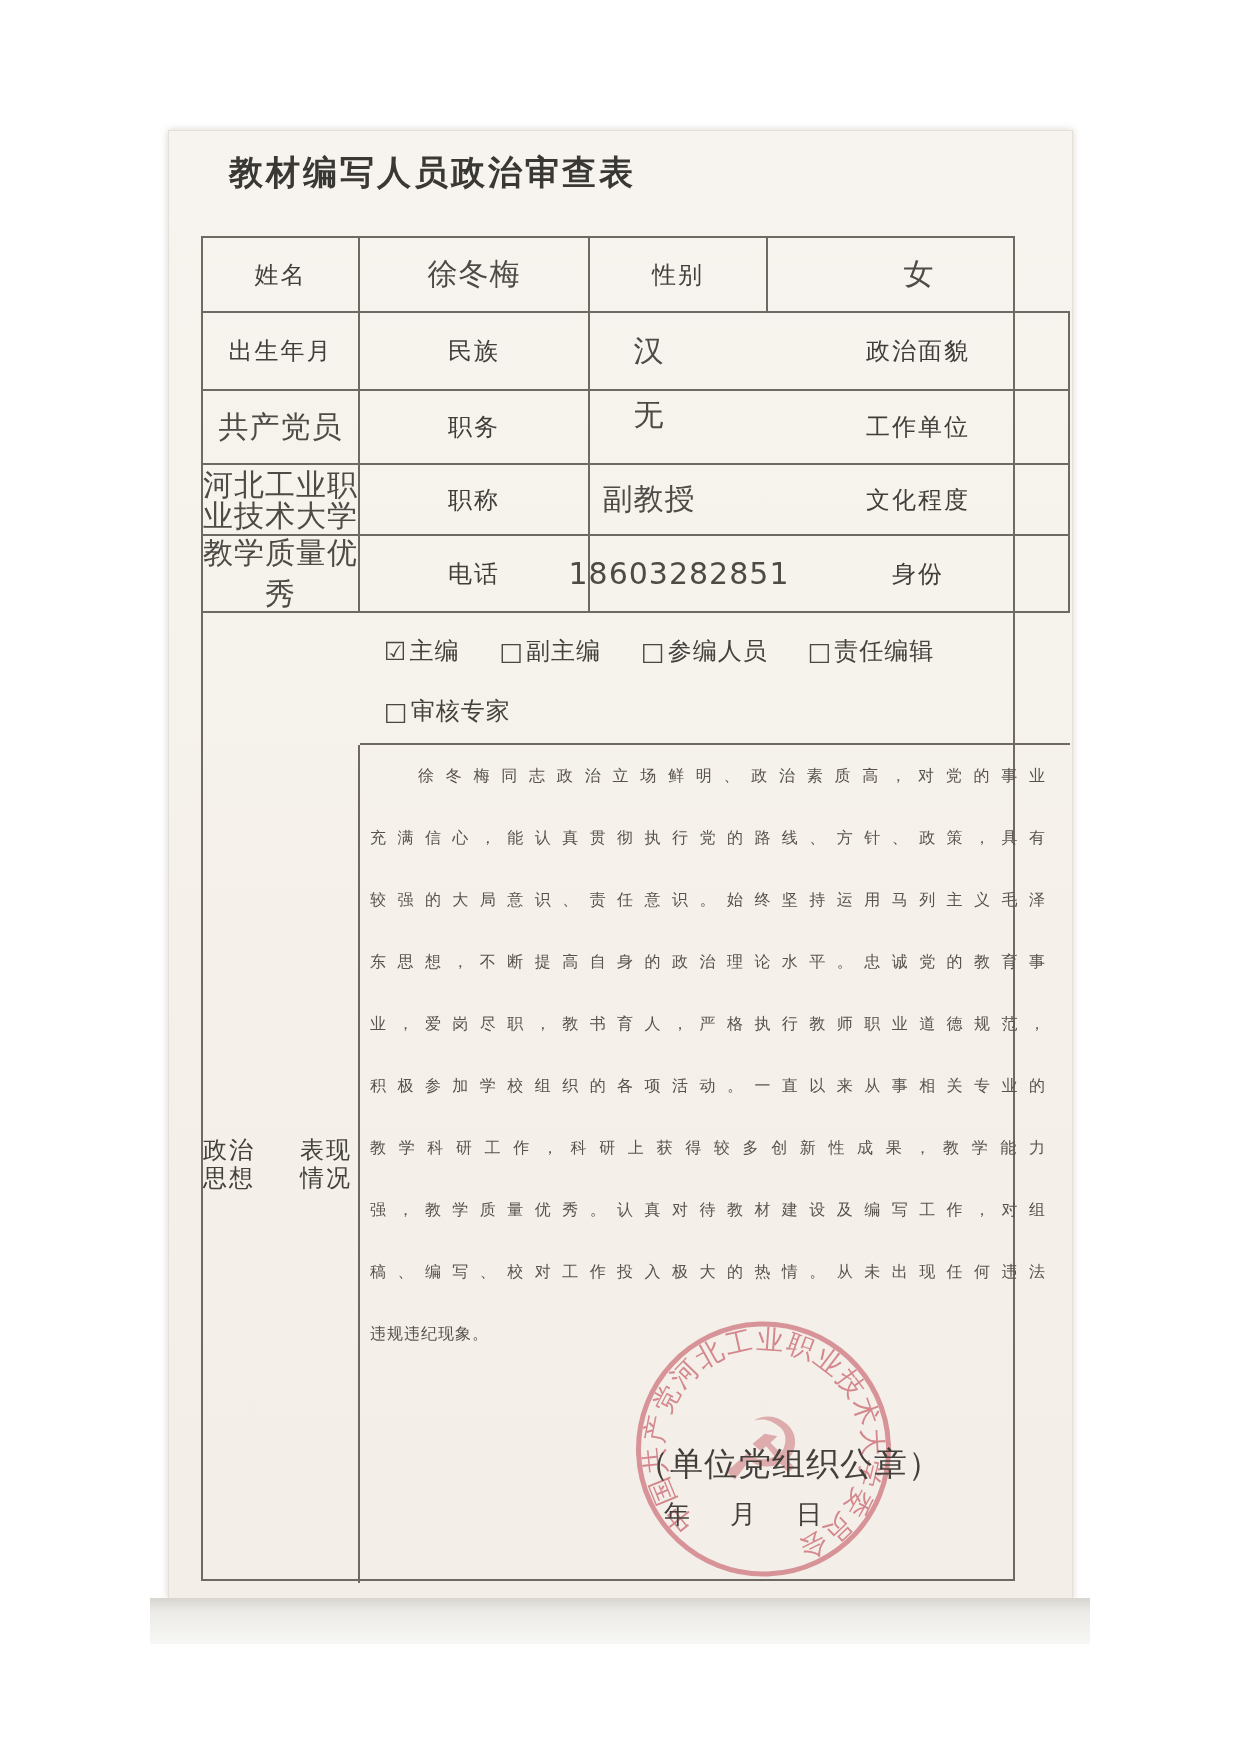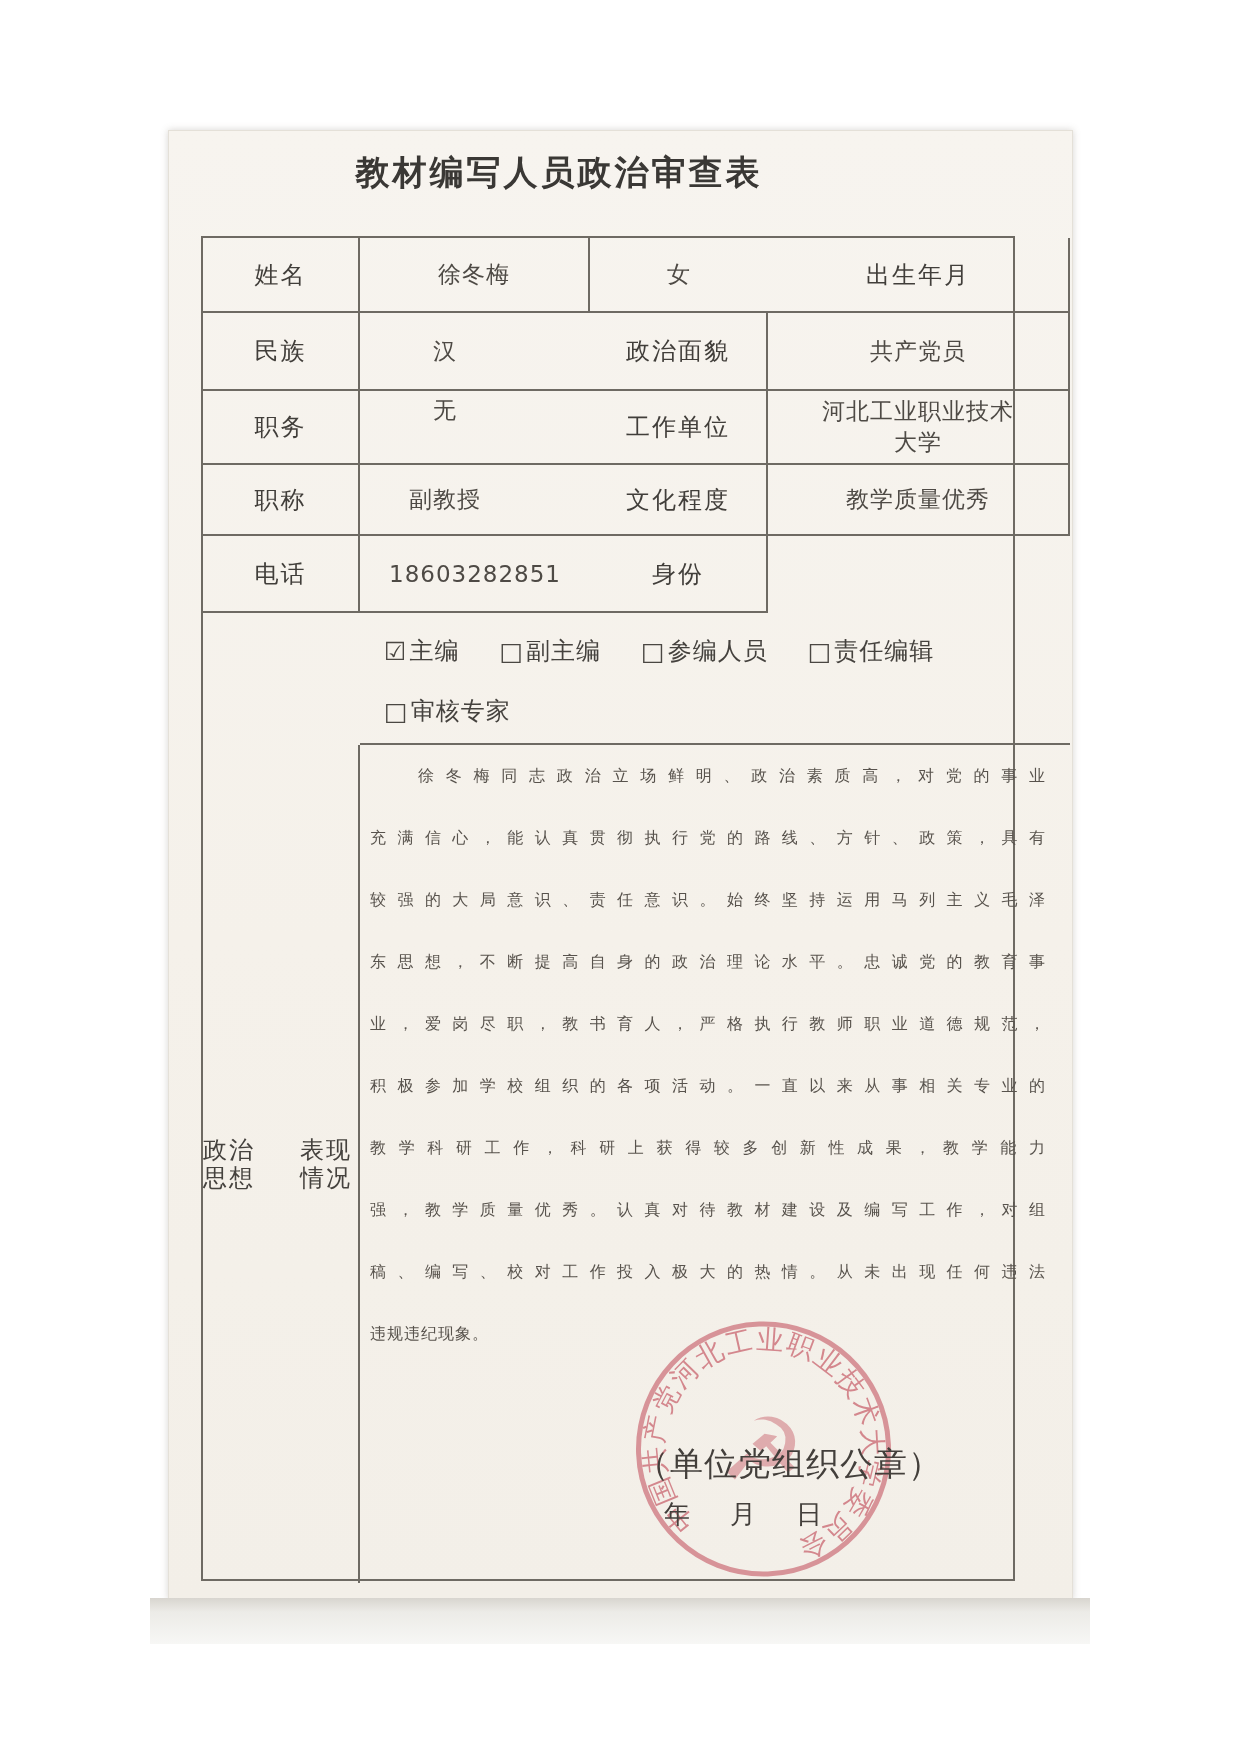--- a/index.html
+++ b/index.html
@@ -13,39 +13,39 @@
     background:linear-gradient(180deg,#f7f4ef 0%, #f5f1ea 55%, #f3efe8 100%);
     box-shadow:0 0 7px rgba(110,102,90,.28);
     border:1px solid #e4e0d8;
   }
   .scan-edge {
     position:absolute; left:150px; top:1598px; width:940px; height:46px;
     background:linear-gradient(180deg,#d8d5cf 0%, #ecebe7 30%, #f7f7f5 100%);
   }
   .form-title {
     position:absolute; left:60px; top:20px; width:660px; height:42px;
-    text-align:center; font-size:34px; line-height:42px; font-weight:700;
+    font-size:34px; line-height:42px; font-weight:700;
     color:#3a3835; letter-spacing:3px;
   }
   .grid {
     position:absolute; left:32px; top:105px; width:814px; height:1345px;
     display:grid;
     grid-template-columns:157px 230px 178px 302px;
     grid-template-rows:75px 78px 74px 71px 77px 132px 838px;
     border:2px solid #6e6a63;
   }
   .c {
     border-right:2px solid #6e6a63; border-bottom:2px solid #6e6a63;
     display:flex; align-items:center; justify-content:center;
     color:#45423e;
   }
   .c.last-col { border-right:none; }
   .c.last-row { border-bottom:none; }
   .lbl { font-size:24px; letter-spacing:2px; color:#413e3a; }
-  .val { font-size:23px; letter-spacing:1px; color:#4e4a45; text-align:center; }
+  .val { font-size:30px; letter-spacing:1px; color:#4e4a45; text-align:center; }
   .w190 { display:inline-block; width:196px; line-height:31px; }
   .shift { transform:translateX(-30px); }
   .cell-vtop { align-items:flex-start; padding-top:4px; }
   
   .id-cell {
     grid-column:2 / 5; flex-direction:column; align-items:flex-start;
     justify-content:center; padding:6px 0 0 24px; gap:28px;
   }
   .chk-row { display:flex; align-items:center; gap:40px; }
   .chk-item { display:flex; align-items:center; font-size:24px; color:#45423e; }
@@ -83,20 +83,23 @@
 
   <div class="form-title">教材编写人员政治审查表</div>
 
   <div class="grid">
 
     <div class="c">
         <span class="lbl">姓名</span>
       </div>
     <div class="c">
         <span class="val">徐冬梅</span>
+      </div>
+    <div class="c">
+        <span class="lbl">性别</span>
       </div>
     <div class="c last-col">
         <span class="val">女</span>
       </div>
 
     <div class="c">
         <span class="lbl">出生年月</span>
       </div>
     <div class="c">
         <span class="lbl">民族</span>

